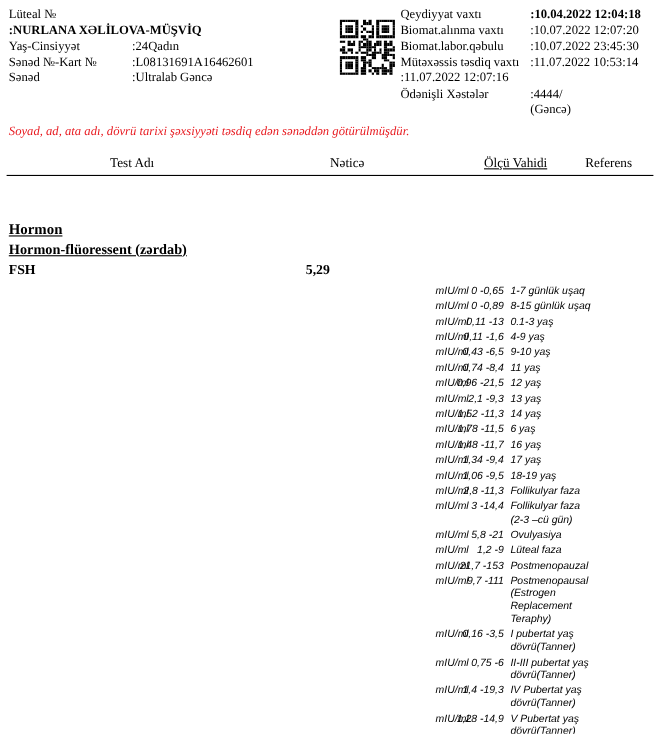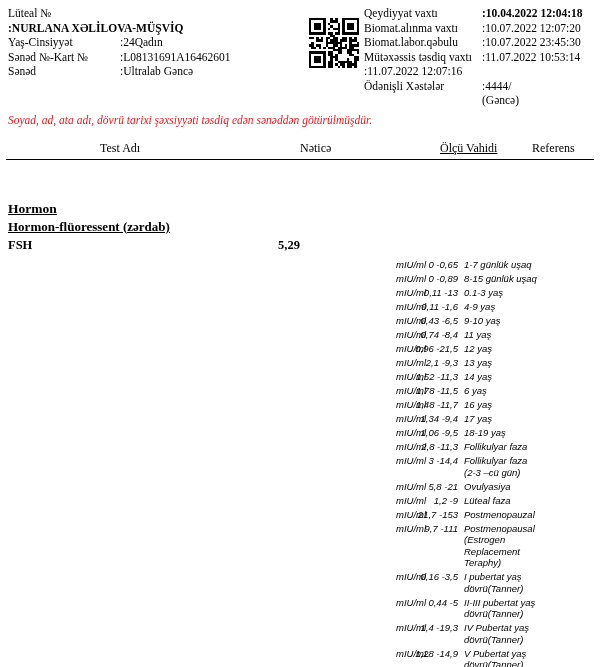--- a/index.html
+++ b/index.html
@@ -789,21 +789,21 @@
 Teraphy)</div>
       </div>
       <div class="ref-row">
         <div class="r-unit">mIU/ml</div>
         <div class="r-range">0,16 -3,5</div>
         <div class="r-note">I pubertat yaş
 dövrü(Tanner)</div>
       </div>
       <div class="ref-row">
         <div class="r-unit">mIU/ml</div>
-        <div class="r-range">0,44 -5</div>
+        <div class="r-range">0,75 -6</div>
         <div class="r-note">II-III pubertat yaş
 dövrü(Tanner)</div>
       </div>
       <div class="ref-row">
         <div class="r-unit">mIU/ml</div>
         <div class="r-range">1,4 -19,3</div>
         <div class="r-note">IV Pubertat yaş
 dövrü(Tanner)</div>
       </div>
       <div class="ref-row">

